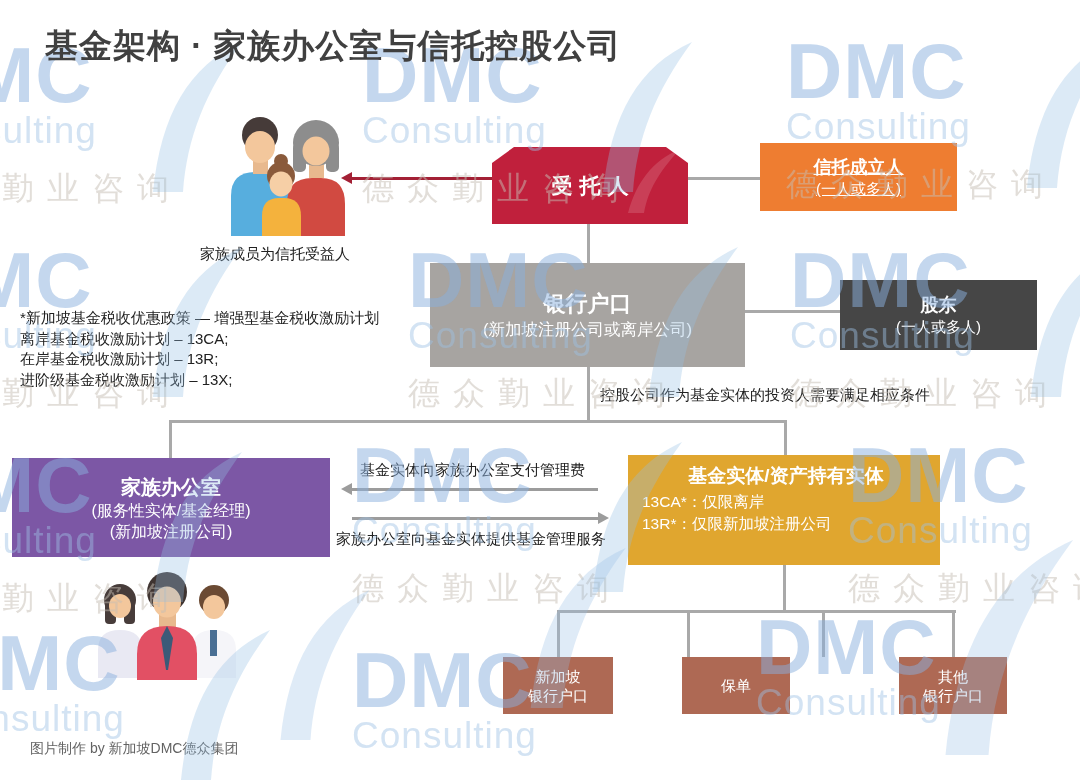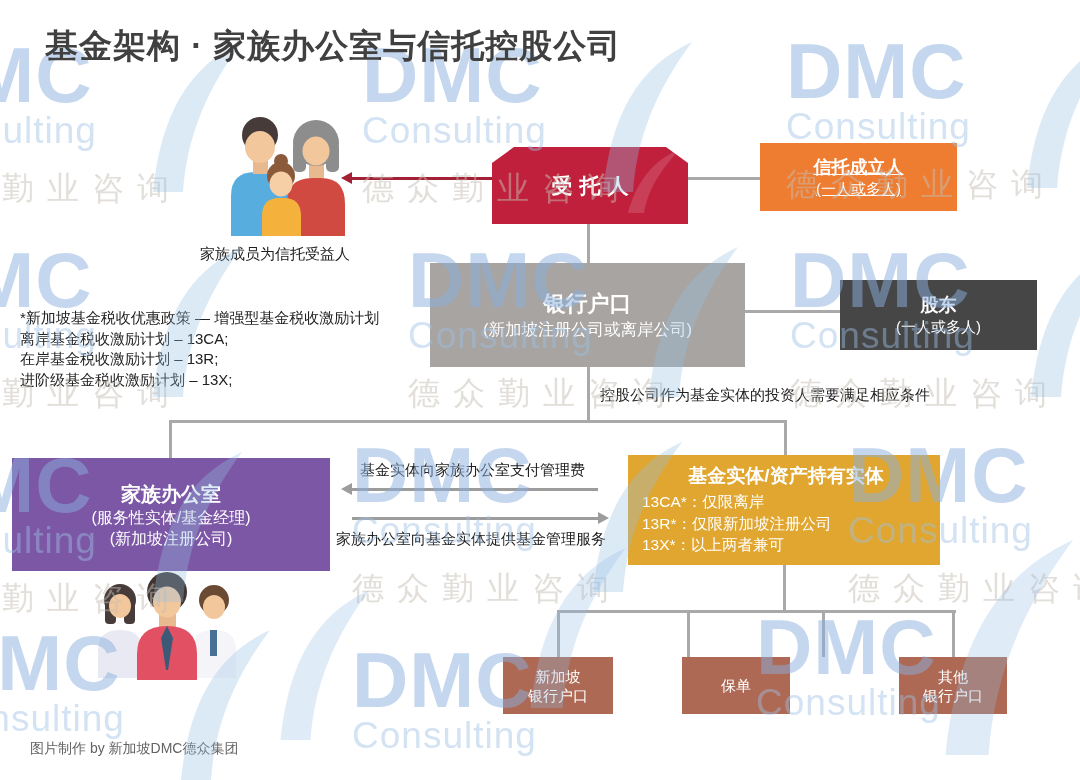--- a/index.html
+++ b/index.html
@@ -43,21 +43,21 @@
   .node .t-sub{font-size:15px;line-height:20px;}
 
   .n-trustee{left:492px;top:147px;width:196px;height:77px;background:#c0203c;
      clip-path:polygon(22px 0,calc(100% - 22px) 0,100% 16px,100% 100%,0 100%,0 16px);
      font-size:21px;font-weight:bold;letter-spacing:7px;text-indent:7px;}
   .n-trustee svg{position:absolute;right:8px;top:0;}
   .n-settlor{left:760px;top:143px;width:197px;height:68px;background:#ee7d31;text-decoration:underline;}
   .n-holding{left:430px;top:263px;width:315px;height:104px;background:#a7a4a1;}
   .n-holding .t-sub{font-size:16.5px;line-height:23px;}
   .n-shareholder{left:840px;top:280px;width:197px;height:70px;background:#464646;}
-  .n-fo{left:12px;top:458px;width:318px;height:113px;background:#7c57a5;}
+  .n-fo{left:12px;top:458px;width:318px;height:99px;background:#7c57a5;}
   .n-fo .t-md{font-size:20px;line-height:26px;}
   .n-fo .t-sub{font-size:16px;line-height:21px;}
   .n-fund{left:628px;top:455px;width:312px;height:110px;background:#e0a62f;
           justify-content:flex-start;padding:9px 10px 0 14px;text-align:left;}
   .n-fund .fund-title{text-align:center;font-size:19px;font-weight:bold;line-height:24px;margin-bottom:3px;}
   .n-fund .fund-line{font-size:15.5px;line-height:21.5px;}
   .n-asset{top:657px;height:57px;background:#ae6954;font-size:15px;line-height:19px;}
   .a1{left:503px;width:110px;} .a2{left:634px;width:108px;margin-left:48px;}
   .a3{left:769px;width:108px;} .a4{left:899px;width:108px;}
 
@@ -140,21 +140,20 @@
   <div class="node n-fo">
     <div class="t-md">家族办公室</div>
     <div class="t-sub">(服务性实体/基金经理)</div>
     <div class="t-sub">(新加坡注册公司)</div>
   </div>
 
   <div class="node n-fund">
     <div class="fund-title">基金实体/资产持有实体</div>
     <div class="fund-line">13CA*：仅限离岸</div>
     <div class="fund-line">13R*：仅限新加坡注册公司</div>
-    <div class="fund-line">13X*：以上两者兼可</div>
   </div>
 
   <div class="node n-asset a1">
     <div>新加坡</div>
     <div>银行户口</div>
   </div>
   <div class="node n-asset a2">
     <div>保单</div>
   </div>
   <div class="node n-asset a4">

